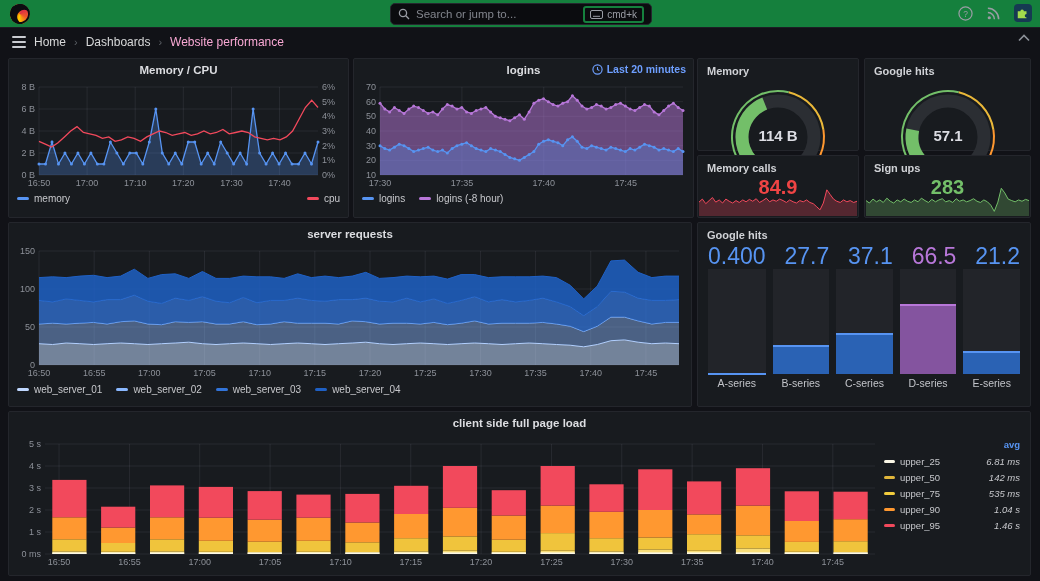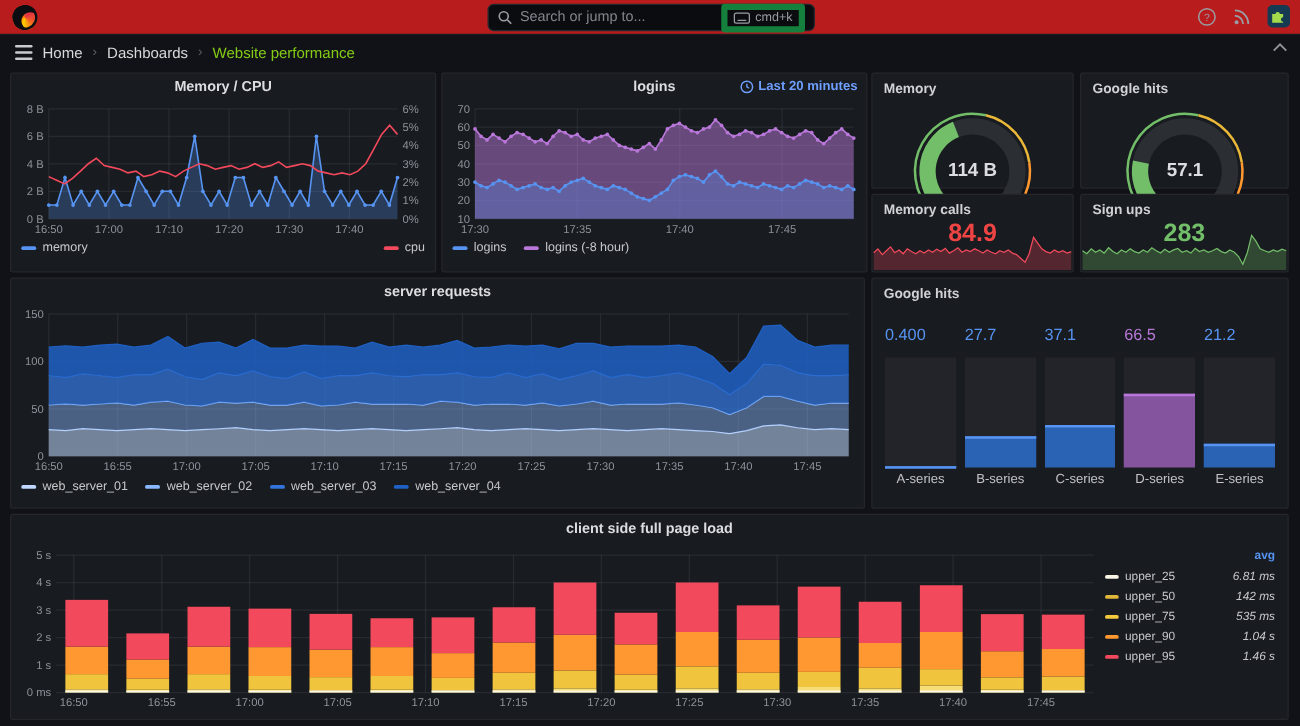--- a/index.html
+++ b/index.html
@@ -1,41 +1,41 @@
 <!DOCTYPE html>
 <html><head>
 <meta charset="utf-8">
 <style>
   * { box-sizing: border-box; margin: 0; padding: 0; }
   html,body { width: 1040px; height: 581px; background:#111217; overflow:hidden;
     font-family:"Liberation Sans", sans-serif; color:#d8d9da; position:relative; }
   svg { overflow: visible; display:block; }
 
   
-  .topnav { position:absolute; left:0; top:0; right:0; height:28px; background:#b91c1c;
+  .topnav { position:absolute; left:0; top:0; right:0; height:28px; background:#15803d;
     border-bottom:1px solid #1c1e24; z-index:5; }
   .logo { position:absolute; left:10px; top:4px; width:20px; height:20px; border-radius:50%;
     background:conic-gradient(from 210deg,#ffcb00,#ff8c00,#f05a28,#e02f44,#f05a28,#ffcb00);
     box-shadow:inset 0 0 0 2px #0c0d11, inset 3px 4px 0 3px #0c0d11; transform:rotate(-20deg); }
   .searchbox { position:absolute; left:390px; top:3px; width:262px; height:22px; background:#0b0c0f;
     border:1px solid #26282f; border-radius:5px; display:flex; align-items:center; gap:6px; padding:0 7px; }
   .searchbox .ph { flex:1; font-size:11.5px; color:#83868e; white-space:nowrap; }
-  .kbd { display:flex; align-items:center; gap:4px; border:5px solid #15803d; border-radius:3px;
+  .kbd { display:flex; align-items:center; gap:4px; border:2px solid #15803d; border-radius:3px;
     padding:1px 5px; font-size:10px; color:#9a9da5; }
   .navicons { position:absolute; right:8px; top:4px; display:flex; gap:13px; align-items:center; }
   .avatar { width:18px; height:18px; border-radius:4px; background:#163a52; display:flex;
     align-items:center; justify-content:center; }
 
   
   .crumbbar { position:absolute; left:0; top:28px; right:0; height:28px; display:flex;
     align-items:center; padding:0 12px; gap:8px; }
   .burger { display:flex; flex-direction:column; gap:3px; width:14px; cursor:pointer; }
   .burger i { height:2px; background:#c9cbd1; border-radius:1px; }
   .crumb { font-size:12px; color:#d8d9da; }
-  .crumb.dim { color:#84cc16; }
+  .crumb.dim { color:#f9a8d4; }
   .sep { color:#5c6066; font-size:11px; }
   .kiosk { position:absolute; right:10px; top:34px; color:#8d9199; }
 
   
   .panel { position:absolute; background:#181b1f; border:1px solid #24262c; border-radius:2px; }
   .ptitle { height:22px; line-height:22px; text-align:center; font-size:11.5px; font-weight:600;
     color:#dcdde1; cursor:pointer; white-space:nowrap; }
   .ptitle-left { padding:6px 9px 0; font-size:11px; font-weight:600; color:#d0d2d6; text-align:left; cursor:pointer; }
   .timerange { position:absolute; right:7px; top:4px; display:flex; gap:4px; align-items:center;
     font-size:10.5px; font-weight:600; color:#6e9fff; cursor:pointer;padding-left:35px; }
@@ -50,21 +50,21 @@
   .gvalue { font-size:15px; font-weight:700; fill:#dcdde3; }
 
   
   .statval { position:absolute; left:0; right:0; top:20px; text-align:center; font-size:20px;
     font-weight:700; z-index:2; }
   .spark { position:absolute; left:1px; right:1px; bottom:1px; height:33px; width:calc(100% - 2px); }
 
   
   .bg-cols { display:flex; gap:7px; padding:2px 10px 6px; height:157px; }
   .bg-col { flex:1; display:flex; flex-direction:column; }
-  .bg-val { font-size:13px; font-weight:500; text-align:left; height:24px;margin-top:17px; }
+  .bg-val { font-size:23px; font-weight:500; text-align:right; height:24px; }
   .bg-track { flex:1; background:#222429; position:relative; margin:2px 0 3px; }
   .bg-fill { position:absolute; left:0; right:0; bottom:0; }
   .bg-edge { position:absolute; left:0; right:0; top:0; height:2px; }
   .bg-label { font-size:10.5px; color:#c2c4c9; text-align:center; height:15px; }
 
   
   .pl-legend { position:absolute; right:8px; top:26px; width:140px; font-size:9.5px; color:#c7c8cc; }
   .pl-head { text-align:right; color:#5794f2; font-weight:700; padding:1px 2px 3px; cursor:pointer; }
   .pl-row { display:flex; align-items:center; gap:5px; padding:2.5px 2px; cursor:pointer; }
   .pl-row .swatch { width:11px; }

